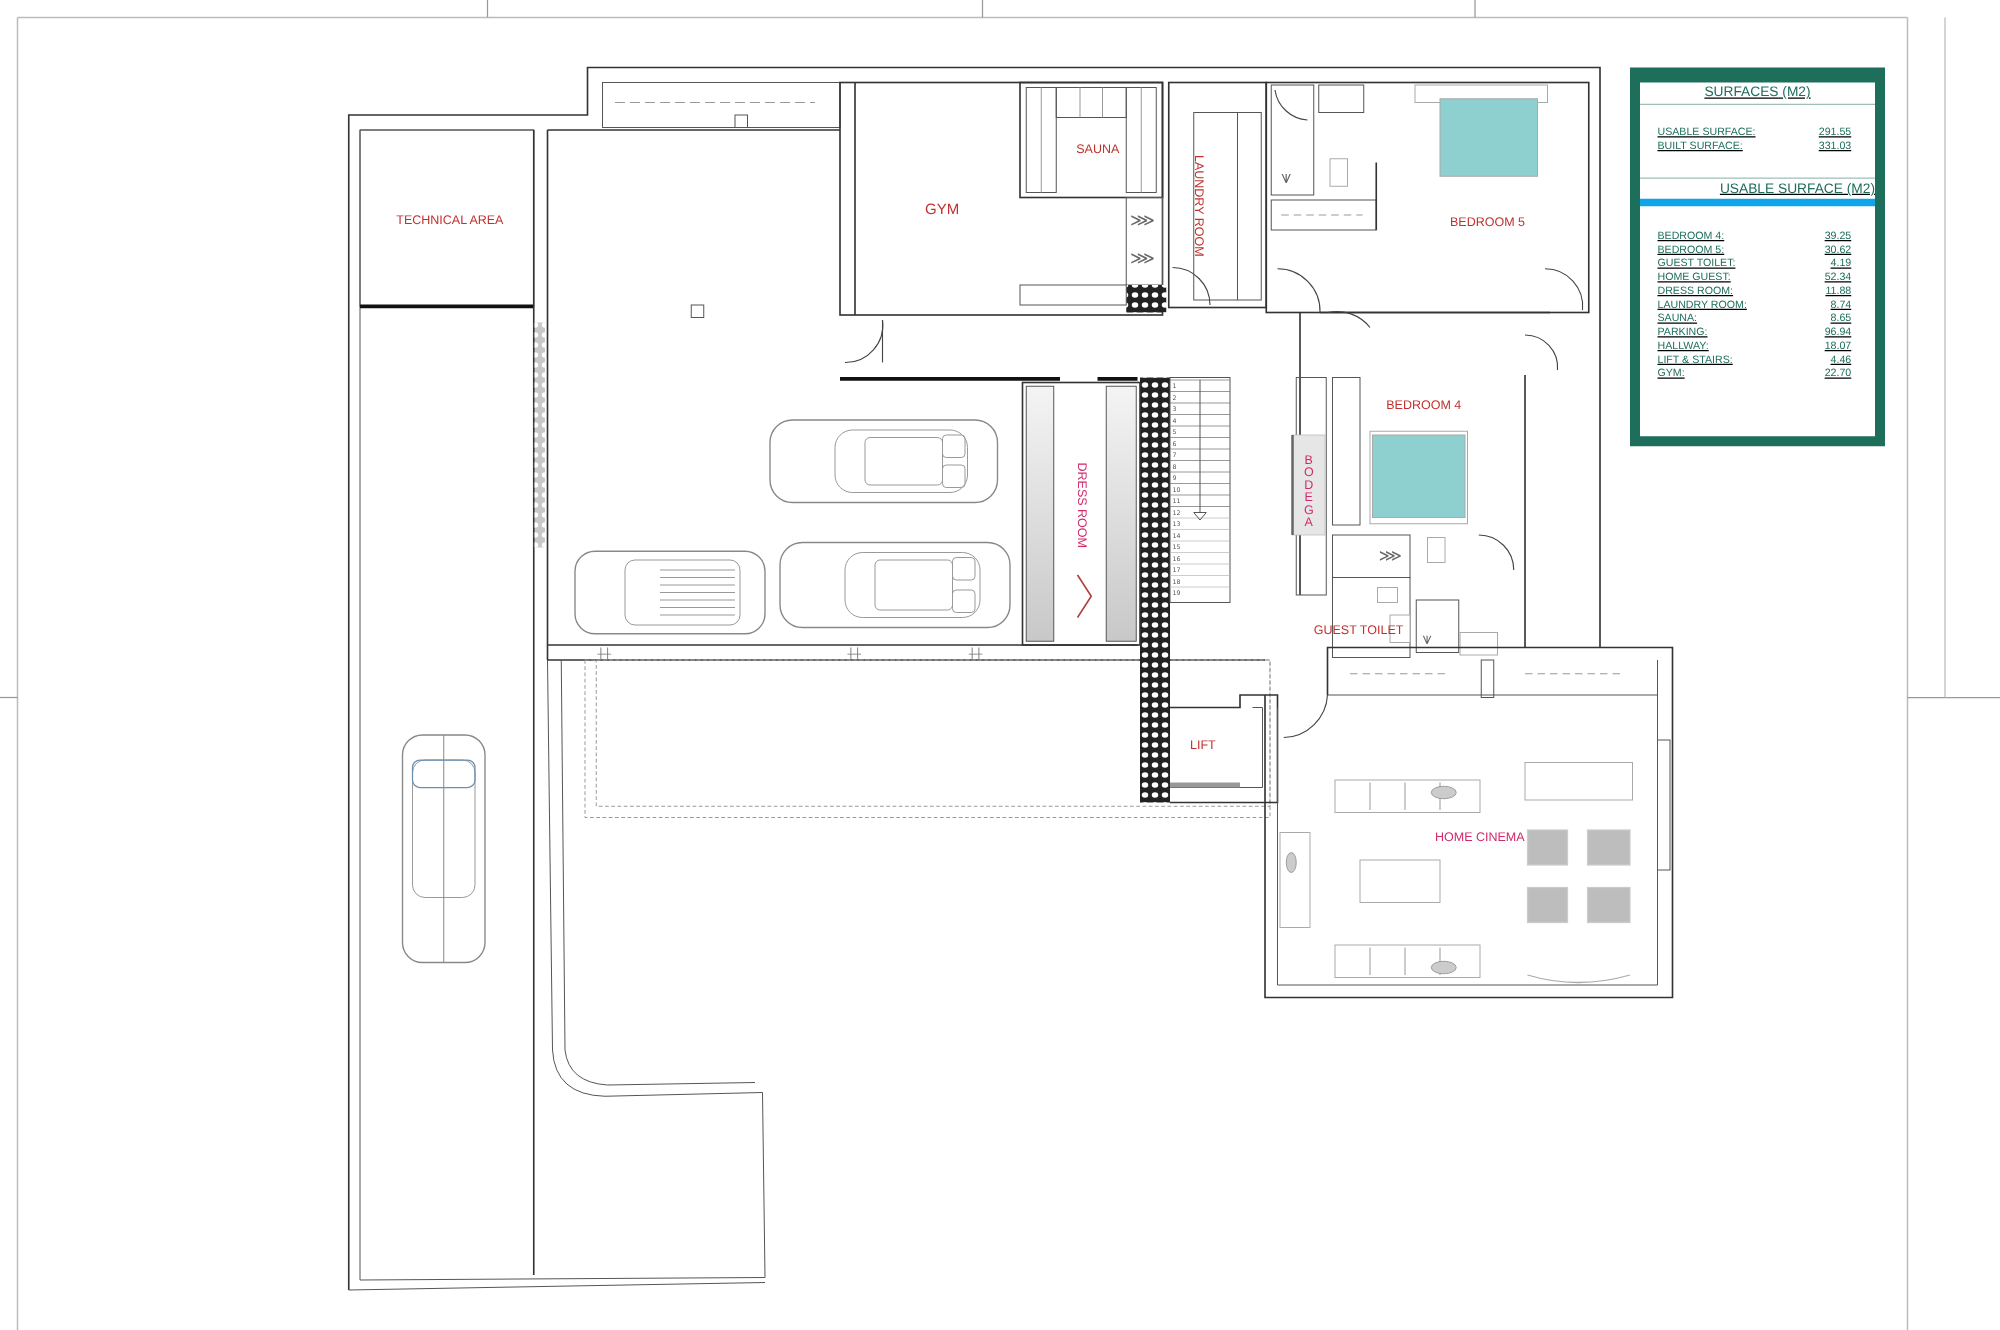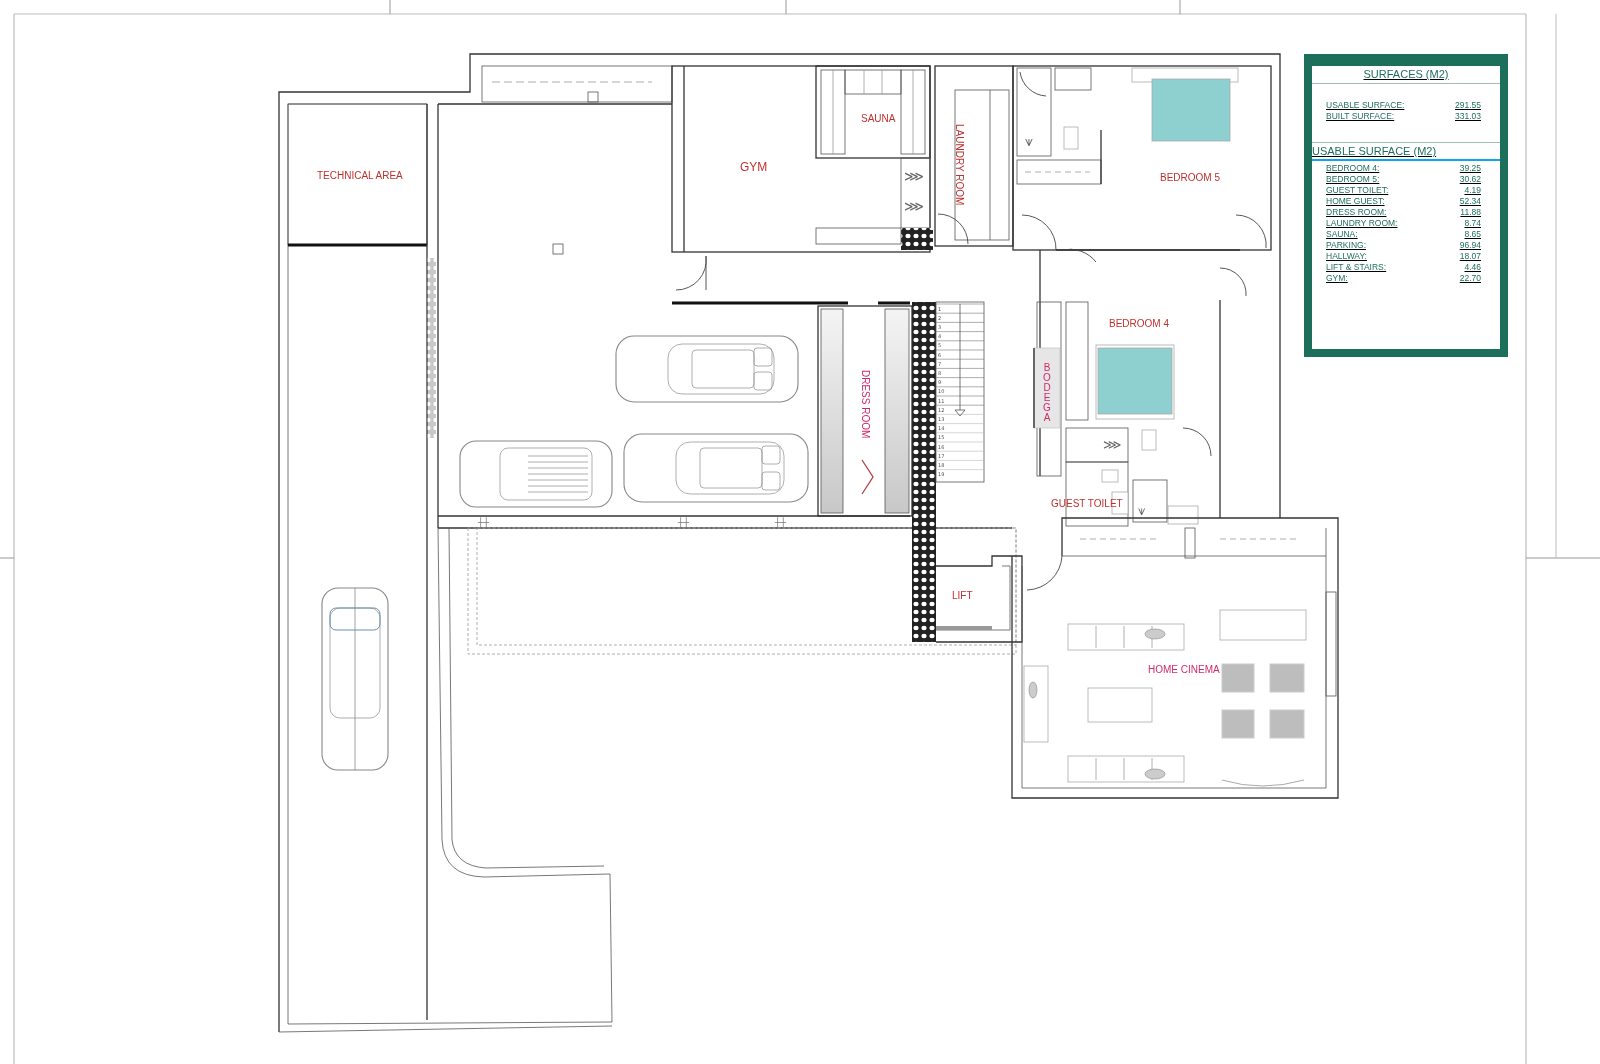--- a/index.html
+++ b/index.html
@@ -28,28 +28,28 @@
     position:absolute; left:1304px; top:54px; width:204px; height:303px;
     background:#1e6e5c; box-sizing:border-box; padding:12px 8px 8px 8px;text-decoration:underline;
   }
   .surfaces-inner { background:#fff; width:100%; height:100%; box-sizing:border-box; position:relative; }
   .s-title {
     font-family:"Liberation Sans", sans-serif; font-size:11px; color:#1e6e5c;
     text-align:center; border-bottom:1px solid #9fbfb6; height:17px; line-height:17px;
   }
   .s-sub {
     font-family:"Liberation Sans", sans-serif; font-size:11px; color:#1e6e5c;
-    text-align:left; border-top:1px solid #9fbfb6; border-bottom:2px solid #0ea5e9;
+    text-align:right; border-top:1px solid #9fbfb6; border-bottom:6px solid #0ea5e9;
     height:16px; line-height:16px; margin-top:20px;
   }
   .s-rows { padding:0 19px 0 14px; }
   .s-row { display:flex; justify-content:space-between; font-family:"Liberation Sans", sans-serif;
            font-size:8.5px; color:#1e6e5c; height:11px; line-height:11px; }
   .s-block1 { margin-top:16px; }
-  .s-block2 { margin-top:2px; }
+  .s-block2 { margin-top:18px; }
 </style>
 </head>
 <body>
 
 <svg id="plan" viewBox="0 0 1600 1064" xmlns="http://www.w3.org/2000/svg">
   <defs>
     <linearGradient id="grayGrad" x1="0" x2="0" y1="0" y2="1">
       <stop offset="0" stop-color="#f4f4f4"></stop>
       <stop offset="1" stop-color="#c8c8c8"></stop>
     </linearGradient>

